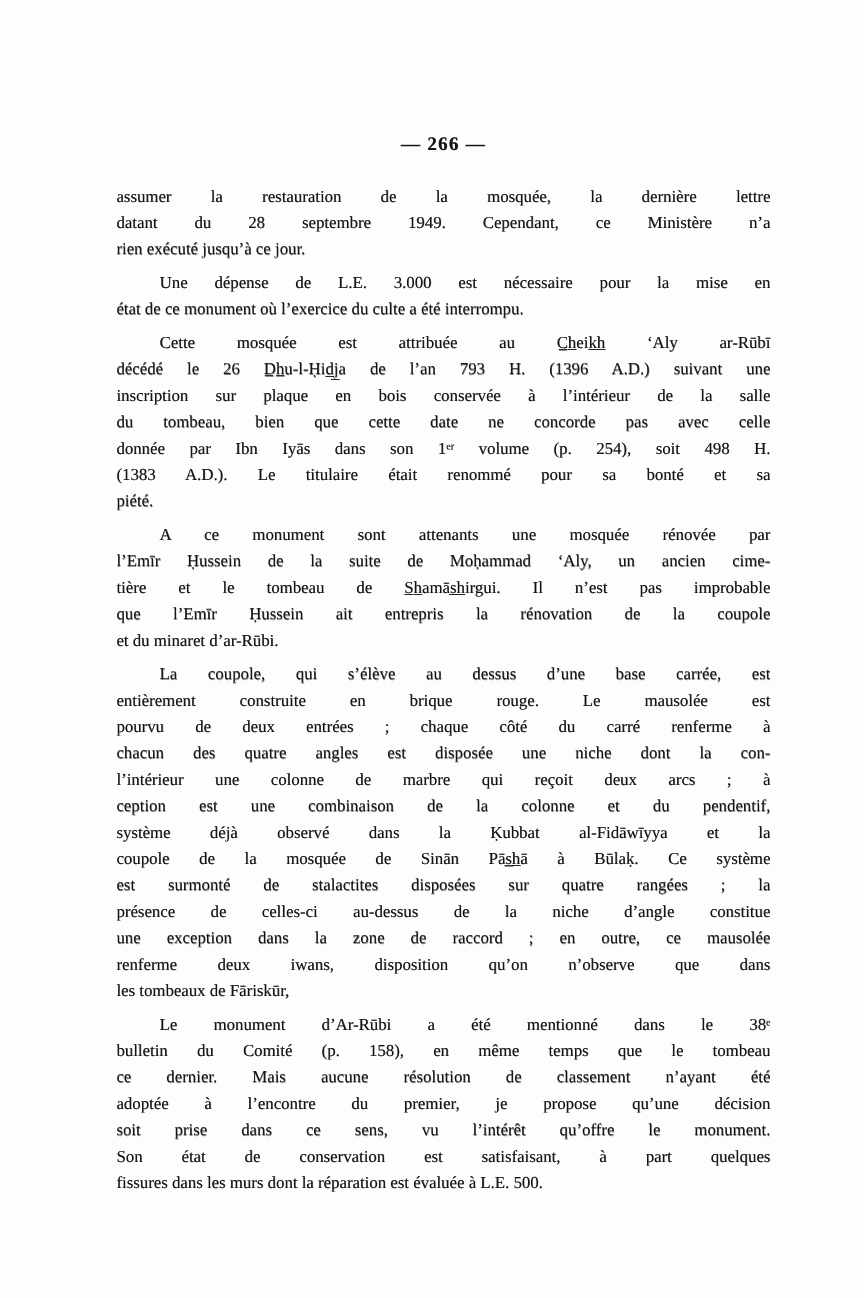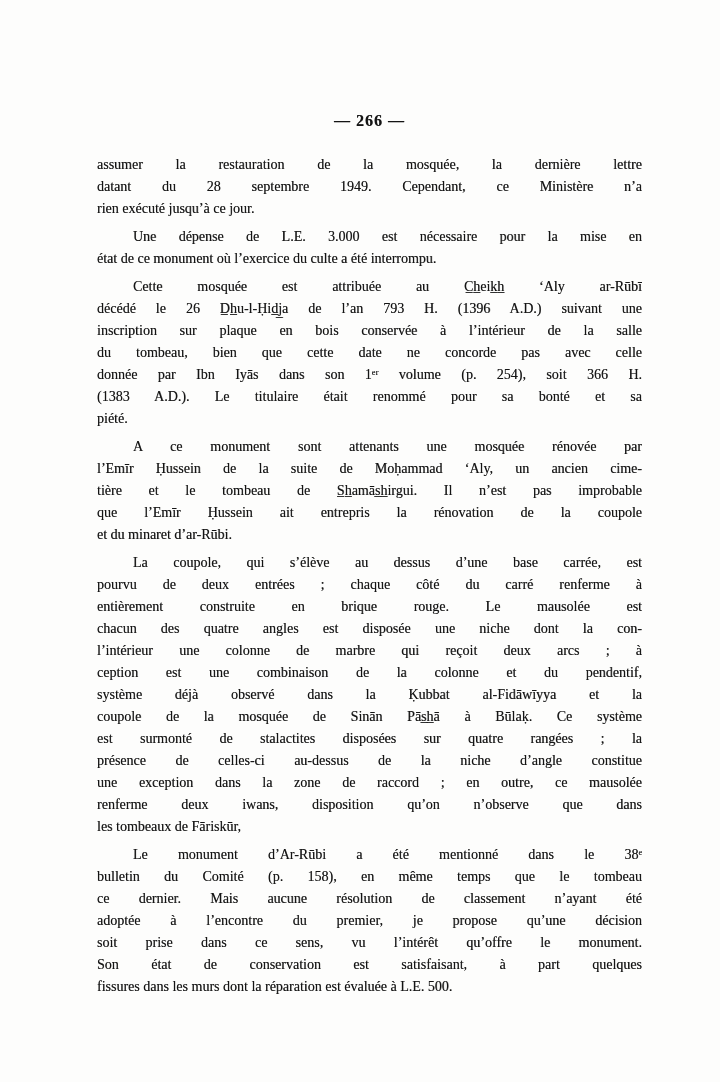--- a/index.html
+++ b/index.html
@@ -82,35 +82,35 @@
         </div>
         <div class="block para">
           <div class="line fill indent">Une dépense de L.E. 3.000 est nécessaire pour la mise en</div>
           <div class="line">état de ce monument où l’exercice du culte a été interrompu.</div>
         </div>
         <div class="block para">
           <div class="line fill indent">Cette mosquée est attribuée au C̲h̲eik̲h̲ ‘Aly ar-Rūbī</div>
           <div class="line fill">décédé le 26 D̲h̲u-l-Ḥid̲j̲a de l’an 793 H. (1396 A.D.) suivant une</div>
           <div class="line fill">inscription sur plaque en bois conservée à l’intérieur de la salle</div>
           <div class="line fill">du tombeau, bien que cette date ne concorde pas avec celle</div>
-          <div class="line fill">donnée par Ibn Iyās dans son 1ᵉʳ volume (p. 254), soit 366 H.</div>
+          <div class="line fill">donnée par Ibn Iyās dans son 1ᵉʳ volume (p. 254), soit 498 H.</div>
           <div class="line fill">(1383 A.D.). Le titulaire était renommé pour sa bonté et sa</div>
           <div class="line">piété.</div>
         </div>
         <div class="block para">
           <div class="line fill indent">A ce monument sont attenants une mosquée rénovée par</div>
           <div class="line fill">l’Emīr Ḥussein de la suite de Moḥammad ‘Aly, un ancien cime-</div>
           <div class="line fill">tière et le tombeau de S̲h̲amās̲h̲irgui. Il n’est pas improbable</div>
           <div class="line fill">que l’Emīr Ḥussein ait entrepris la rénovation de la coupole</div>
           <div class="line">et du minaret d’ar-Rūbi.</div>
         </div>
         <div class="block para">
           <div class="line fill indent">La coupole, qui s’élève au dessus d’une base carrée, est</div>
+          <div class="line fill">entièrement construite en brique rouge. Le mausolée est</div>
           <div class="line fill">pourvu de deux entrées ; chaque côté du carré renferme à</div>
-          <div class="line fill">entièrement construite en brique rouge. Le mausolée est</div>
           <div class="line fill">chacun des quatre angles est disposée une niche dont la con-</div>
           <div class="line fill">l’intérieur une colonne de marbre qui reçoit deux arcs ; à</div>
           <div class="line fill">ception est une combinaison de la colonne et du pendentif,</div>
           <div class="line fill">système déjà observé dans la Ḳubbat al-Fidāwīyya et la</div>
           <div class="line fill">coupole de la mosquée de Sinān Pās̲h̲ā à Būlaḳ. Ce système</div>
           <div class="line fill">est surmonté de stalactites disposées sur quatre rangées ; la</div>
           <div class="line fill">présence de celles-ci au-dessus de la niche d’angle constitue</div>
           <div class="line fill">une exception dans la zone de raccord ; en outre, ce mausolée</div>
           <div class="line fill">renferme deux iwans, disposition qu’on n’observe que dans</div>
           <div class="line">les tombeaux de Fāriskūr,</div>

